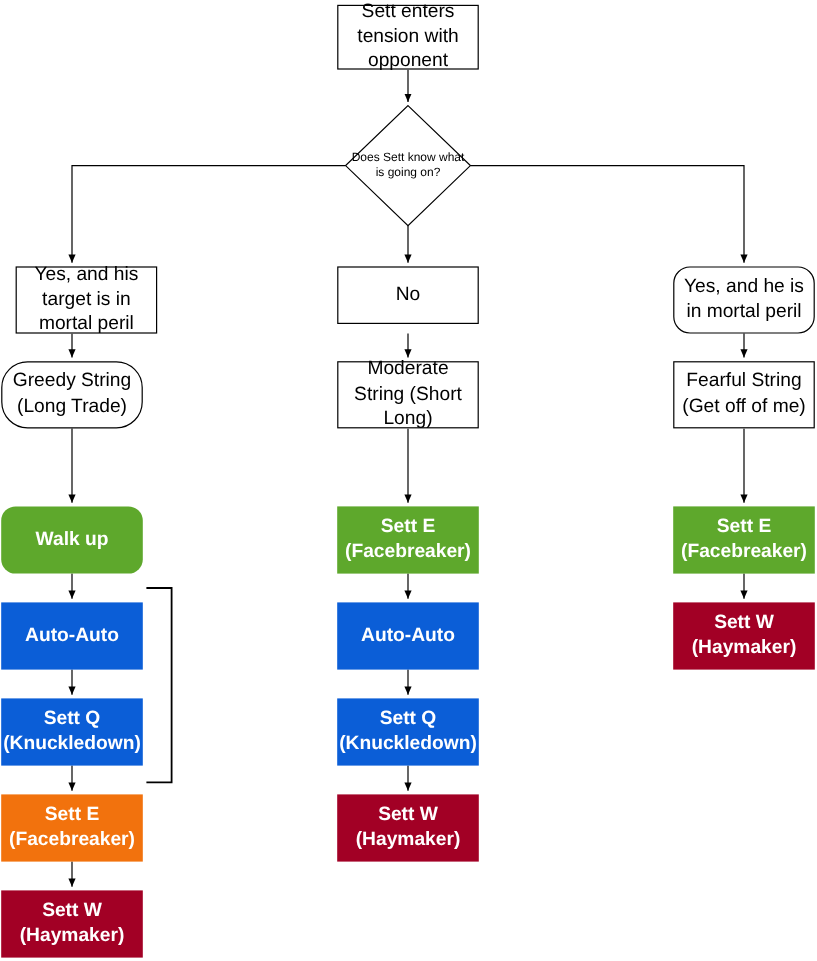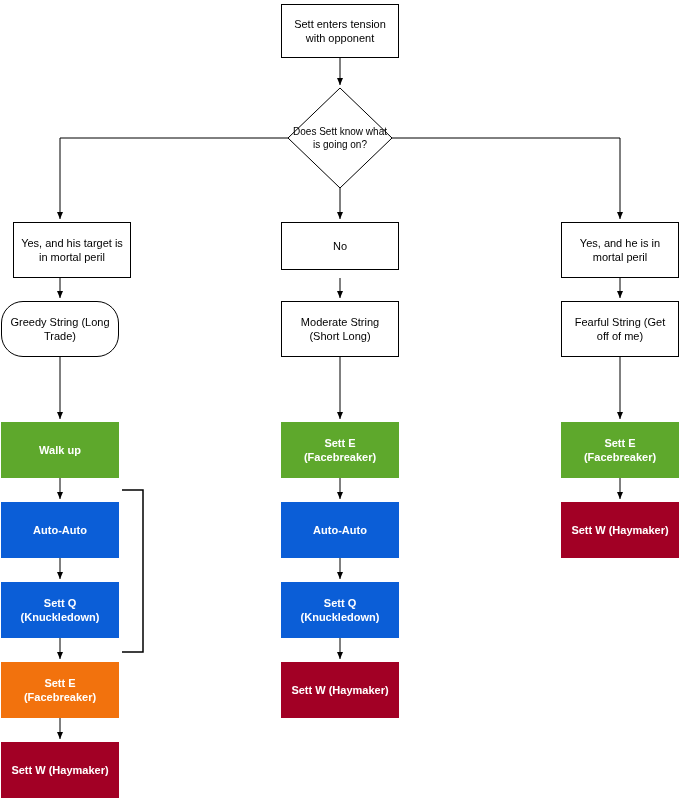--- a/index.html
+++ b/index.html
@@ -24,21 +24,21 @@
   .edge { stroke: #000000; stroke-width: 1; fill: none; }
   .diamond-shape { fill: #ffffff; stroke: #000000; stroke-width: 1; }
   .bracket { fill: none; stroke: #000000; stroke-width: 1.5; }
 
   .node {
     position: absolute;
     display: flex;
     align-items: center;
     justify-content: center;
     text-align: center;
-    font-size: 11px;
+    font-size: 16px;
     line-height: 1.3;
     color: #000000;
     background: #ffffff;
     border: 1px solid #000000;
     padding: 3px 6px;
   }
 
   .step {
     border: none;
     color: #ffffff;
@@ -99,27 +99,27 @@
 
     <polyline class="bracket" points="122,490 143,490 143,652 122,652"></polyline>
   </svg>
 
   <div class="node" style="left:281px; top:4px; width:118px; height:54px;">Sett enters tension with opponent</div>
 
   <div class="decision-label" style="left:292px; top:112px; width:96px; height:52px;">Does Sett know what is going on?</div>
 
   <div class="node" style="left:1px; top:222px; width:118px; height:56px;margin-left:12px;">Yes, and his target is in mortal peril</div>
   <div class="node" style="left:281px; top:222px; width:118px; height:48px;">No</div>
-  <div class="node" style="left:561px; top:222px; width:118px; height:56px;">Yes, and he is in mortal peril</div>
+  <div class="node" style="left:561px; top:222px; width:118px; height:56px;border-radius:14px;">Yes, and he is in mortal peril</div>
 
   <div class="node" style="left:1px; top:301px; width:118px; height:56px;border-radius:22px;">Greedy String (Long Trade)</div>
   <div class="node" style="left:281px; top:301px; width:118px; height:56px;">Moderate String (Short Long)</div>
   <div class="node" style="left:561px; top:301px; width:118px; height:56px;">Fearful String (Get off of me)</div>
 
-  <div class="node step" style="left: 1px; top: 422px; width: 118px; height: 56px; background-color: rgb(94, 168, 44);">Walk up</div>
+  <div class="node step" style="left: 1px; top: 422px; width: 118px; height: 56px; background-color: rgb(94, 168, 44); border-radius: 12px;">Walk up</div>
   <div class="node step" style="left: 1px; top: 502px; width: 118px; height: 56px; background-color: rgb(11, 94, 215);">Auto-Auto</div>
   <div class="node step" style="left: 1px; top: 582px; width: 118px; height: 56px; background-color: rgb(11, 94, 215);">Sett Q (Knuckledown)</div>
   <div class="node step" style="left: 1px; top: 662px; width: 118px; height: 56px; background-color: rgb(242, 114, 13);">Sett E (Facebreaker)</div>
   <div class="node step" style="left: 1px; top: 742px; width: 118px; height: 56px; background-color: rgb(162, 0, 37);">Sett W (Haymaker)</div>
 
   <div class="node step" style="left: 281px; top: 422px; width: 118px; height: 56px; background-color: rgb(94, 168, 44);">Sett E (Facebreaker)</div>
   <div class="node step" style="left: 281px; top: 502px; width: 118px; height: 56px; background-color: rgb(11, 94, 215);">Auto-Auto</div>
   <div class="node step" style="left: 281px; top: 582px; width: 118px; height: 56px; background-color: rgb(11, 94, 215);">Sett Q (Knuckledown)</div>
   <div class="node step" style="left: 281px; top: 662px; width: 118px; height: 56px; background-color: rgb(162, 0, 37);">Sett W (Haymaker)</div>
 

